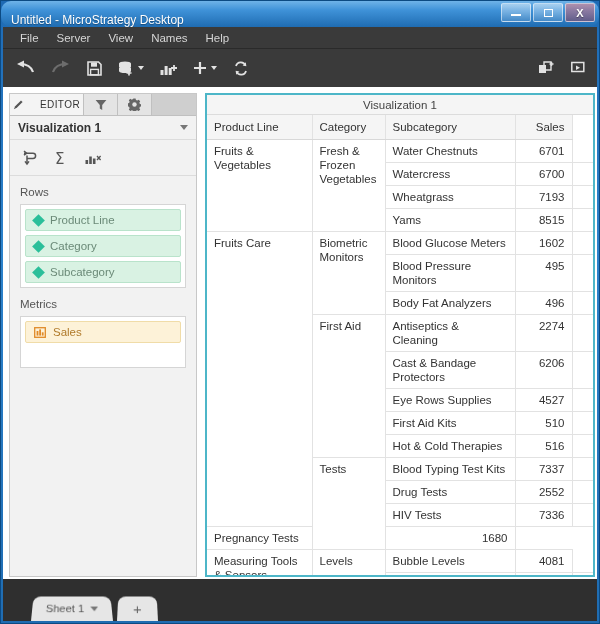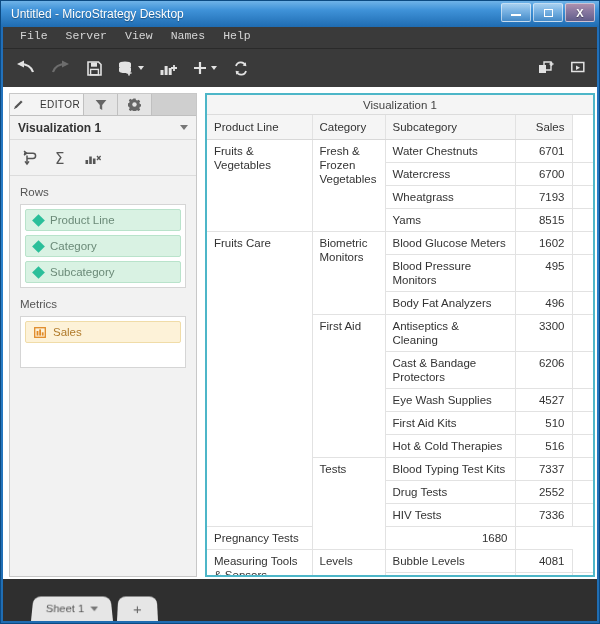--- a/index.html
+++ b/index.html
@@ -14,21 +14,21 @@
     width: 600px; height: 624px;
     background: linear-gradient(to bottom, #1e6ab4 0%, #2d83cc 40%, #1f6cb2 100%);
     border: 1px solid #0c4a82;
     overflow: hidden;
   }
 
   
   .titlebar {
     position: absolute; top: 0; left: 0; right: 0; height: 26px;
     background: linear-gradient(to bottom, #6fb3e8 0%, #3f92d8 35%, #1f6cb2 100%);
-    display: flex; align-items: center;
+    display: flex; align-items: flex-end; border-radius: 10px;
   }
   .title-text {
     font-size: 12px; color: #ffffff; padding-left: 10px;
     text-shadow: 0 1px 1px rgba(0,0,0,.35);
     white-space: nowrap;
   }
   .win-buttons { position: absolute; right: 4px; top: 2px; display: flex; gap: 2px; }
   .win-btn {
     width: 30px; height: 19px;
     background: linear-gradient(to bottom, rgba(255,255,255,.45), rgba(255,255,255,.12));
@@ -40,21 +40,21 @@
   }
   .win-btn.close { background: linear-gradient(to bottom, rgba(255,120,120,.5), rgba(200,40,40,.35)); }
   .glyph-min { display:block; width:10px; height:2px; background:#fff; margin-top:5px; }
   .glyph-max { display:block; width:9px; height:8px; border:1.5px solid #fff; }
 
   
   .menubar {
     position: absolute; top: 26px; left: 2px; right: 2px; height: 22px;
     background: #3a3a3a;
     border-bottom: 1px solid #2a2a2a;
-    display: flex; padding-left: 8px; font-family: Liberation Mono, monospace;
+    display: flex; align-items: center; padding-left: 8px;
   }
   .menu-item {
     font-size: 11.5px; color: #d6d6d6;
     padding: 2px 9px; cursor: default;
   }
 
   
   .toolbar {
     position: absolute; top: 48px; left: 2px; right: 2px; height: 38px;
     background: #3a3a3a;
@@ -417,30 +417,30 @@
                 <td class="pad"></td>
               </tr>
               <tr>
                 <td>Body Fat Analyzers</td>
                 <td class="num">496</td>
                 <td class="pad"></td>
               </tr>
               <tr>
                 <td class="grp" rowspan="5">First Aid</td>
                 <td>Antiseptics &amp; Cleaning</td>
-                <td class="num">3300</td>
+                <td class="num">2274</td>
                 <td class="pad"></td>
               </tr>
               <tr>
                 <td>Cast &amp; Bandage Protectors</td>
                 <td class="num">6206</td>
                 <td class="pad"></td>
               </tr>
               <tr>
-                <td>Eye Wash Supplies</td>
+                <td>Eye Rows Supplies</td>
                 <td class="num">4527</td>
                 <td class="pad"></td>
               </tr>
               <tr>
                 <td>First Aid Kits</td>
                 <td class="num">510</td>
                 <td class="pad"></td>
               </tr>
               <tr>
                 <td>Hot &amp; Cold Therapies</td>

